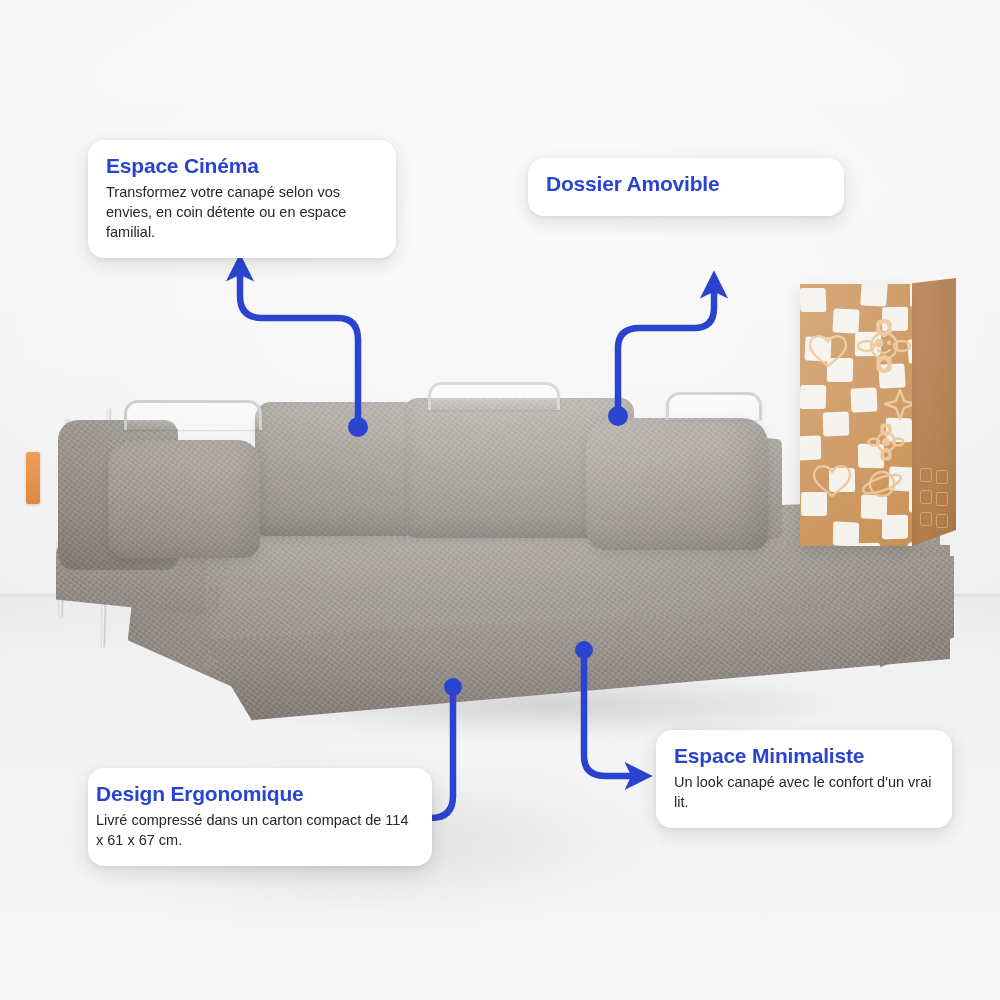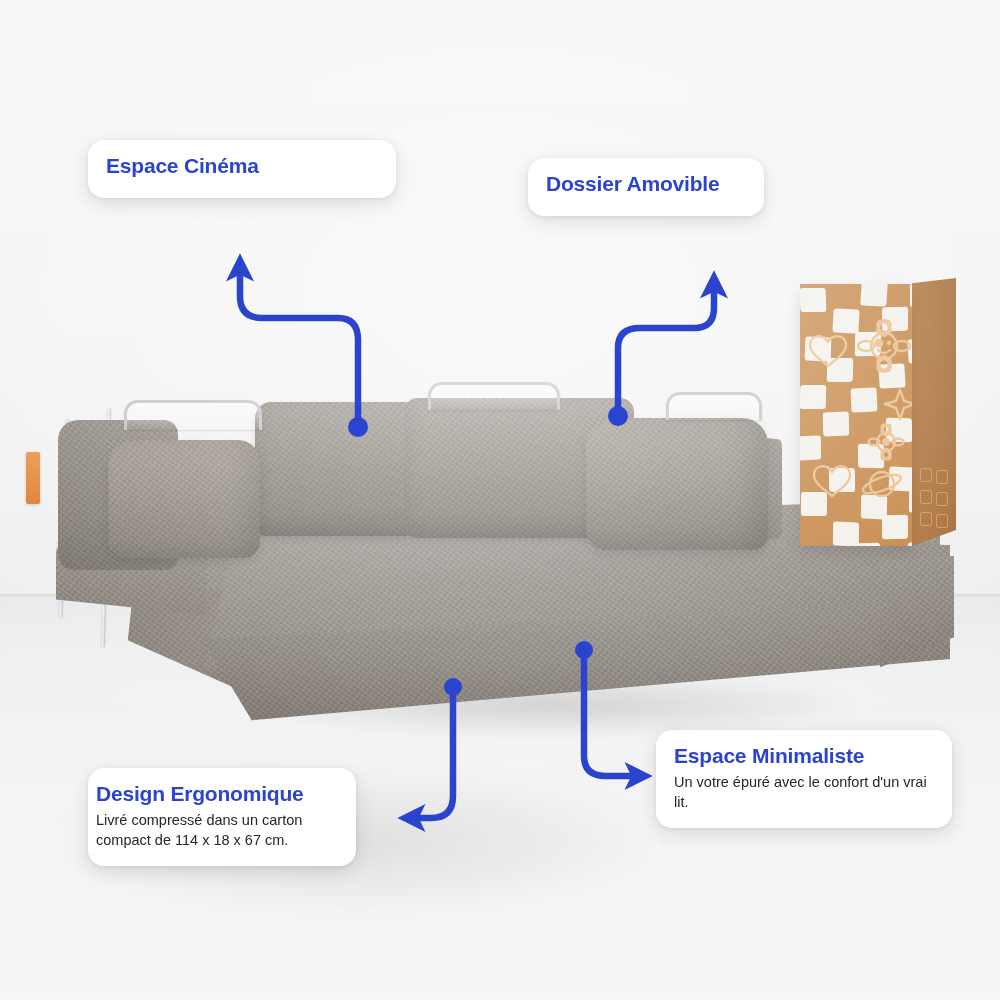--- a/index.html
+++ b/index.html
@@ -221,22 +221,22 @@
     color: #2b44cf;
     line-height: 1.15;
   }
   .card p {
     margin: 0;
     font-size: 14.5px;
     line-height: 1.38;
     color: #26262b;
   }
   #card-cinema     { left: 88px;  top: 140px; width: 308px; }
-  #card-dossier    { left: 528px; top: 158px; width: 236px; }
-  #card-ergonomie  { left: 88px;  top: 768px; width: 268px; padding-left: 8px; }
+  #card-dossier    { left: 528px; top: 158px; width: 316px; }
+  #card-ergonomie  { left: 88px;  top: 768px; width: 344px; padding-left: 8px; }
   #card-minimalist { left: 656px; top: 730px; width: 296px; }
 
   
   #connectors {
     position: absolute; left: 0; top: 0; width: 1000px; height: 1000px;
     pointer-events: none;
   }
 </style>
 </head>
 <body>
@@ -402,29 +402,30 @@
     <g fill="#2b44cf">
       <circle cx="358" cy="427" r="10"></circle>
       <circle cx="618" cy="416" r="10"></circle>
       <circle cx="453" cy="687" r="9"></circle>
       <circle cx="584" cy="650" r="9"></circle>
     </g>
   </svg>
 
   <div class="card" id="card-cinema">
     <h3>Espace Cinéma</h3>
+    <p>Transformez votre canapé selon vos envies, en coin détente ou en espace familial.</p>
   </div>
 
   <div class="card" id="card-dossier">
     <h3>Dossier Amovible</h3>
   </div>
 
   <div class="card" id="card-ergonomie">
     <h3>Design Ergonomique</h3>
-    <p>Livré compressé dans un carton compact de 114 x 18 x 67 cm.</p>
+    <p>Livré compressé dans un carton compact de 114 x 61 x 67 cm.</p>
   </div>
 
   <div class="card" id="card-minimalist">
     <h3>Espace Minimaliste</h3>
-    <p>Un votre épuré avec le confort d'un vrai lit.</p>
+    <p>Un look canapé avec le confort d'un vrai lit.</p>
   </div>
 
 </div>
 
 </body></html>

